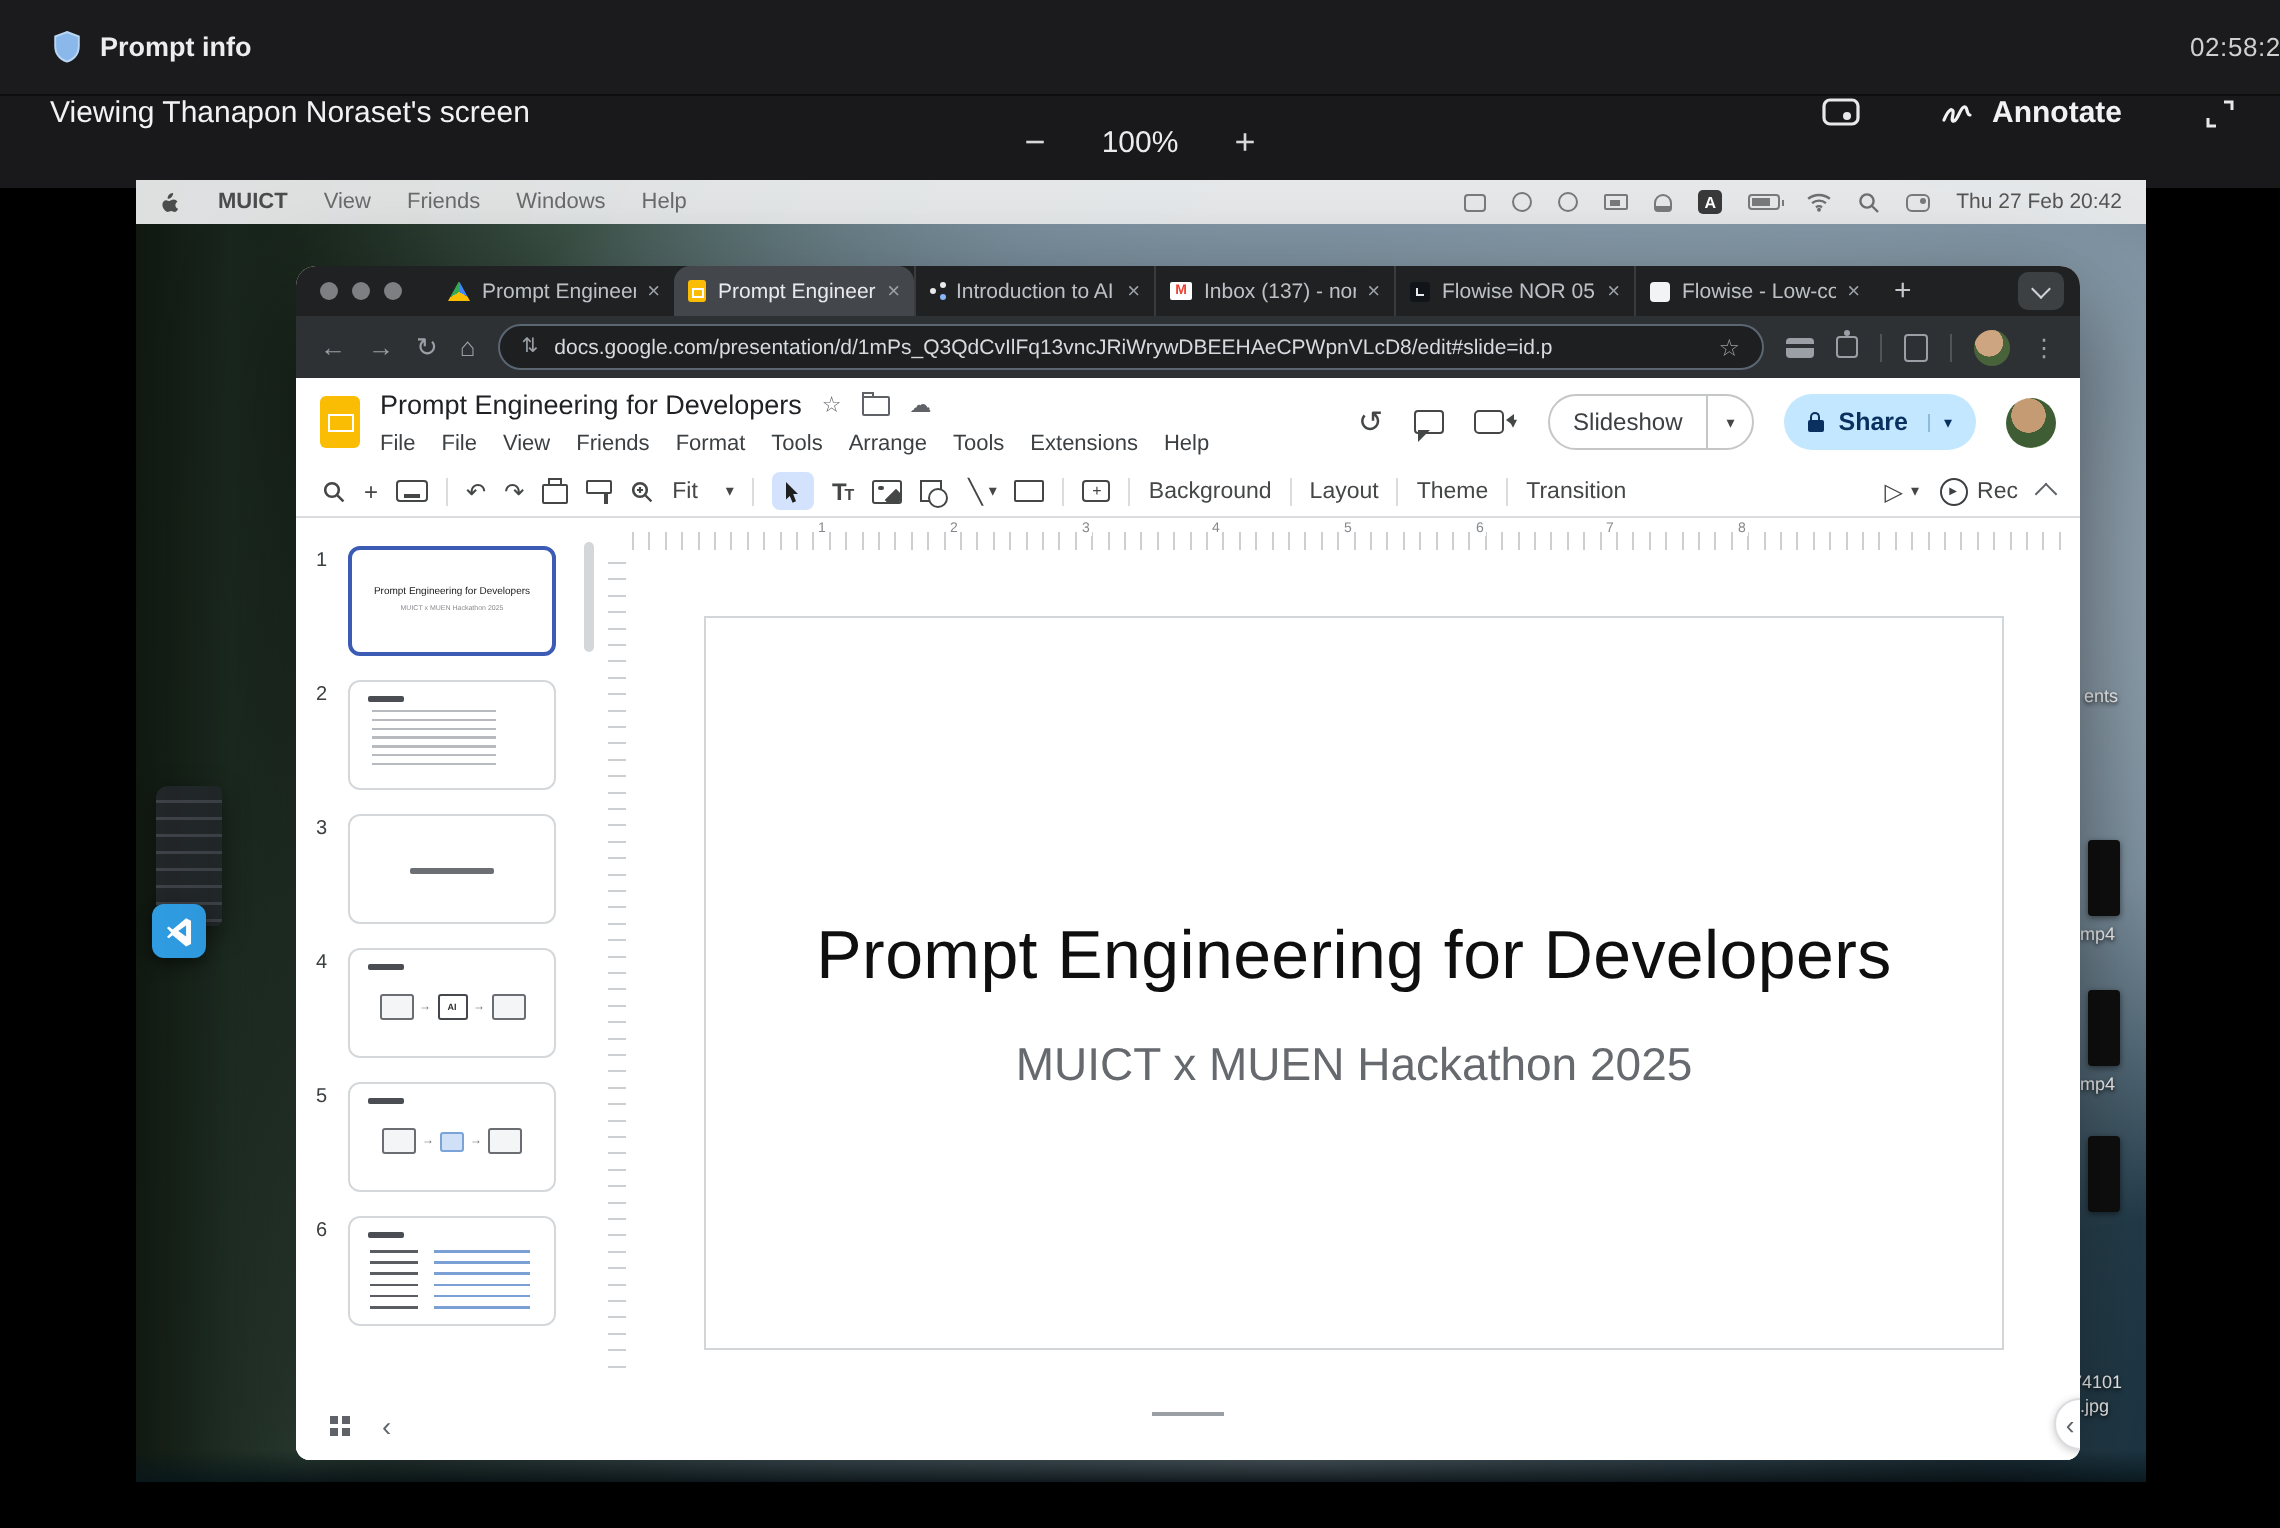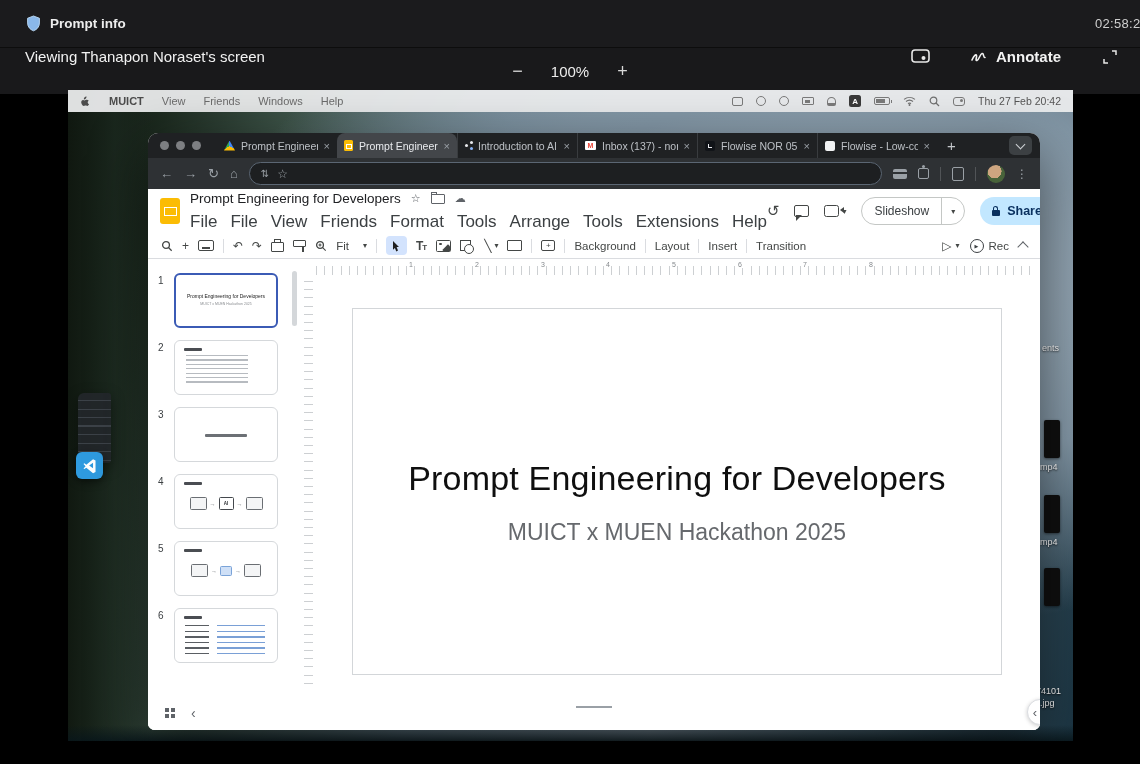--- a/index.html
+++ b/index.html
@@ -87,21 +87,21 @@
   
   .slides-app{position:absolute;left:0;right:0;top:56px;bottom:0;background:#fff;color:#202124}
   .s-header{height:44px;display:flex;align-items:center;padding:0 12px;box-sizing:border-box}
   .gs-icon{width:20px;height:26px;background:#fbbc04;border-radius:3px;position:relative;flex:0 0 auto}
   .gs-icon::after{content:"";position:absolute;left:4px;top:9px;width:11px;height:7px;border:1.3px solid #fff}
   .s-titleblock{margin-left:10px;display:flex;flex-direction:column;justify-content:center}
   .s-title-row{display:flex;align-items:center;gap:10px;font-size:13.5px;color:#202124}
   .hic{font-size:11px;color:#5f6368}
   .i-folder{width:12px;height:8px;border:1.2px solid #5f6368;border-radius:1px;position:relative;margin-top:2px}
   .i-folder::before{content:"";position:absolute;top:-3px;left:-1px;width:4px;height:2px;border:1.2px solid #5f6368;border-bottom:none}
-  .s-menus{display:flex;gap:13px;font-size:17px;color:#3c4043;margin-top:6px}
+  .s-menus{display:flex;gap:13px;font-size:11px;color:#3c4043;margin-top:6px}
   .s-right{margin-left:auto;display:flex;align-items:center;gap:15px}
   .i-comment{width:13px;height:10px;border:1.4px solid #444746;border-radius:2px;position:relative}
   .i-comment::after{content:"";position:absolute;left:1px;bottom:-5px;border:3px solid transparent;border-top-color:#444746;border-left-color:#444746}
   .i-cam{width:13px;height:10px;border:1.4px solid #444746;border-radius:2.5px;position:relative;margin-right:3px}
   .i-cam::after{content:"";position:absolute;right:-6px;top:1px;border-right:4px solid #444746;border-top:3px solid transparent;border-bottom:3px solid transparent}
   .ddc{font-size:8px;color:#444746}
   .btn-slideshow{display:flex;align-items:center;height:26px;border:1px solid #c4c7c5;border-radius:14px;overflow:hidden;font-size:12px;color:#3c4043}
   .btn-slideshow .lbl{padding:0 12px}
   .btn-slideshow .dd{width:22px;align-self:stretch;display:flex;align-items:center;justify-content:center;border-left:1px solid #c4c7c5}
   .btn-share{display:flex;align-items:center;gap:7px;height:28px;background:#c2e7ff;border-radius:15px;padding:0 12px;font-size:12.5px;color:#09305f;font-weight:bold}
@@ -309,20 +309,21 @@
         </div>
     </div>
 
     <div class="chrome-toolbar">
       <span class="navic">←</span>
       <span class="navic">→</span>
       <span class="navic">↻</span>
       <span class="navic">⌂</span>
       <div class="omnibox">
         <span style="font-size:10px;color:#9aa0a6">⇅</span>
+        <span class="omni-url">docs.google.com/presentation/d/1mPs_Q3QdCvIlFq13vncJRiWrywDBEEHAeCPWpnVLcD8/edit#slide=id.p</span>
         <span class="omni-star">☆</span>
       </div>
       <span class="i-wallet"></span>
       <span class="i-puzzle"></span>
       <span class="ct-div"></span>
       <span class="i-ext2"></span>
       <span class="ct-div"></span>
       <span class="avatar"></span>
       <span class="kebab">⋮</span>
     </div>
@@ -410,21 +411,21 @@
             <span class="ddc">▾</span>
           </span>
         <span class="i-tbox"></span>
         <span class="tb-div"></span>
         <span class="i-cmt">+</span>
         <span class="tb-div"></span>
         <span>Background</span>
         <span class="tb-div"></span>
         <span>Layout</span>
         <span class="tb-div"></span>
-        <span>Insert</span>
+        <span>Theme</span>
         <span class="tb-div"></span>
         <span>Transition</span>
         <div class="s-tb-right">
           <span style="display:flex;align-items:center;gap:4px">
               <span class="tic">▷</span>
               <span class="ddc">▾</span>
             </span>
           <span style="display:flex;align-items:center;gap:5px">
               <span class="i-rec">▶</span>
               <span>Rec</span>

